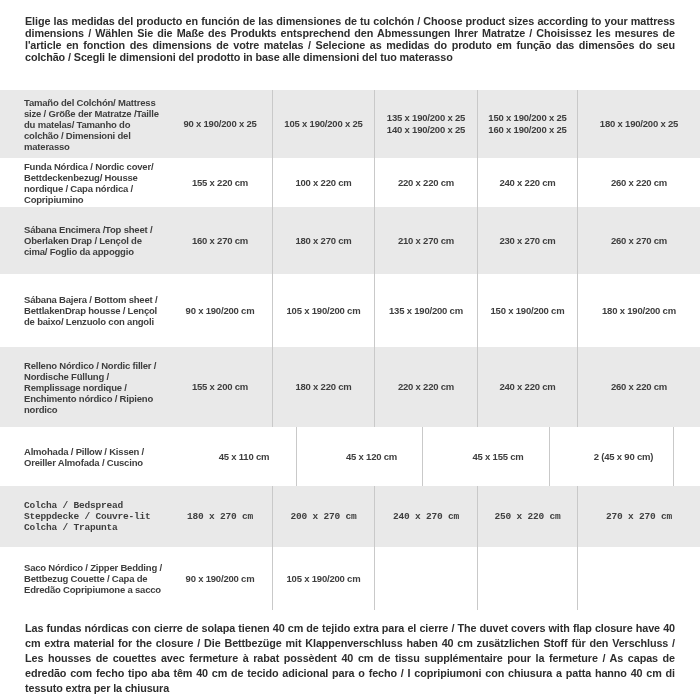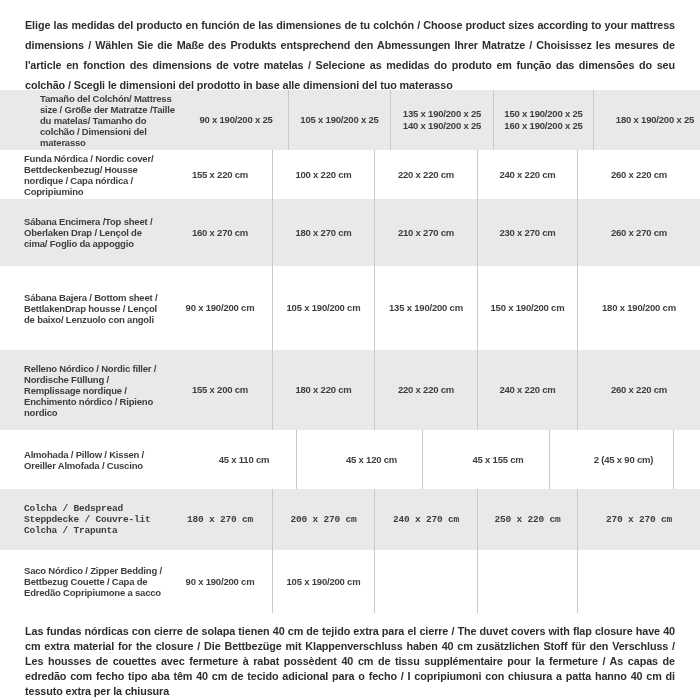--- a/index.html
+++ b/index.html
@@ -13,37 +13,37 @@
     overflow: hidden;
     font-family: "Liberation Sans", sans-serif;
     font-weight: bold;
     color: #2f2f2f;
   }
   .intro {
     box-sizing: border-box;
     height: 90px;
     padding: 15px 25px 0 25px;
     font-size: 10.8px;
-    line-height: 20px;
+    line-height: 12px;
     text-align: justify;
     letter-spacing: -0.1px;
     color: #2e2e2e;
   }
   .size-table {
     width: 700px;
   }
   .row {
     display: grid;
     grid-template-columns: 168px 105px 102px 103px 100px 122px;
   }
   .row:nth-child(odd) { background: #e9e9e9; }
-  .row:nth-child(1) { height: 60px; padding-left: 16px; }
+  .row:nth-child(1) { height: 68px; }
   .row:nth-child(2) { height: 49px; }
   .row:nth-child(3) { height: 67px; }
-  .row:nth-child(4) { height: 84px; }
+  .row:nth-child(4) { height: 73px; }
   .row:nth-child(5) { height: 80px; }
   .row:nth-child(6) { height: 59px; gap: 24px; }
   .row:nth-child(7) { height: 61px; font-family: Liberation Mono, monospace; }
   .row:nth-child(8) { height: 63px; }
   .cell {
     box-sizing: border-box;
     display: flex;
     align-items: center;
     font-size: 9.5px;
     letter-spacing: -0.2px;

